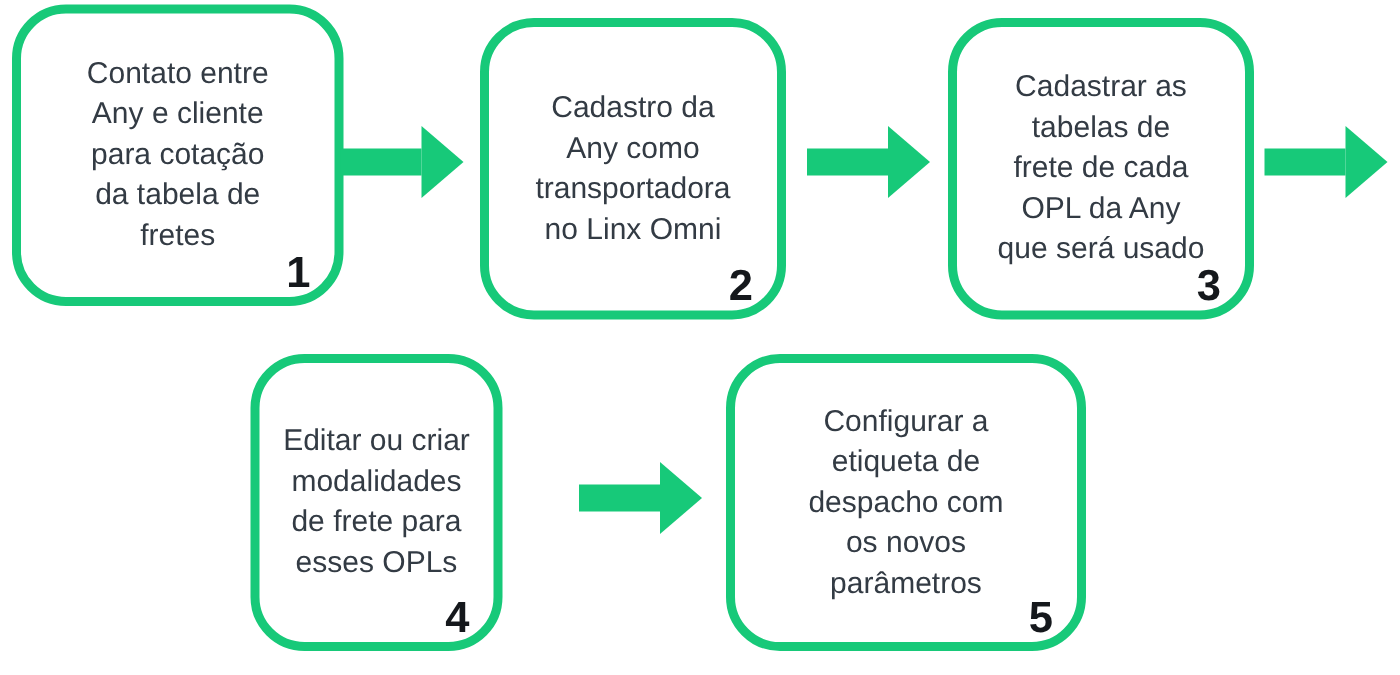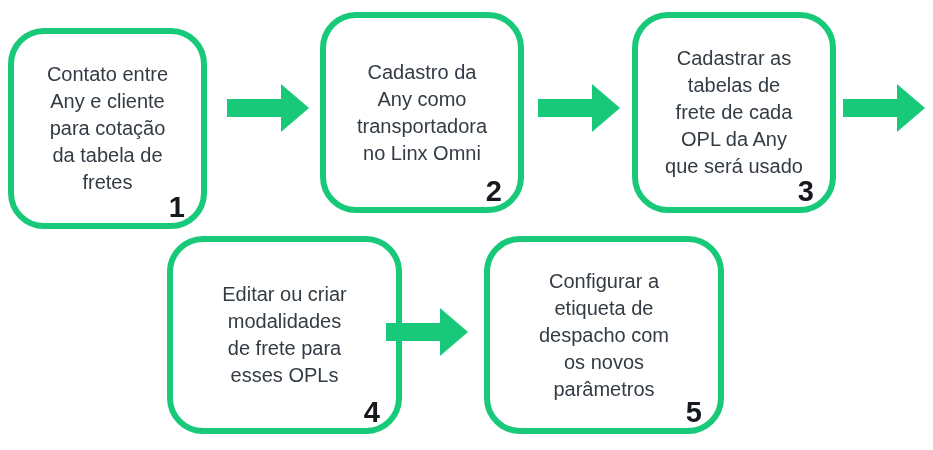--- a/index.html
+++ b/index.html
@@ -58,24 +58,24 @@
   }
   .arrow .head {
     position: absolute;
     left: 54px; top: 0;
     width: 0; height: 0;
     border-top: 24px solid transparent;
     border-bottom: 24px solid transparent;
     border-left: 28px solid var(--accent);
   }
   
-  #box-1 { left: 8px;   top: 28px;  width: 199px; height: 201px; }
+  #box-1 { left: 8px;   top: 3px;  width: 221px; height: 201px; }
   #box-2 { left: 320px; top: 12px;  width: 204px; height: 201px; }
   #box-3 { left: 632px; top: 12px;  width: 204px; height: 201px; }
-  #box-4 { left: 167px; top: 236px; width: 235px; height: 198px; }
+  #box-4 { left: 167px; top: 236px; width: 168px; height: 198px; }
   #box-5 { left: 484px; top: 236px; width: 240px; height: 198px; }
   #arrow-1 { left: 227px; top: 84px; }
   #arrow-2 { left: 538px; top: 84px; }
   #arrow-3 { left: 843px; top: 84px; }
   #arrow-4 { left: 386px; top: 308px; }
 </style>
 </head>
 <body>
 
 <div class="canvas">

